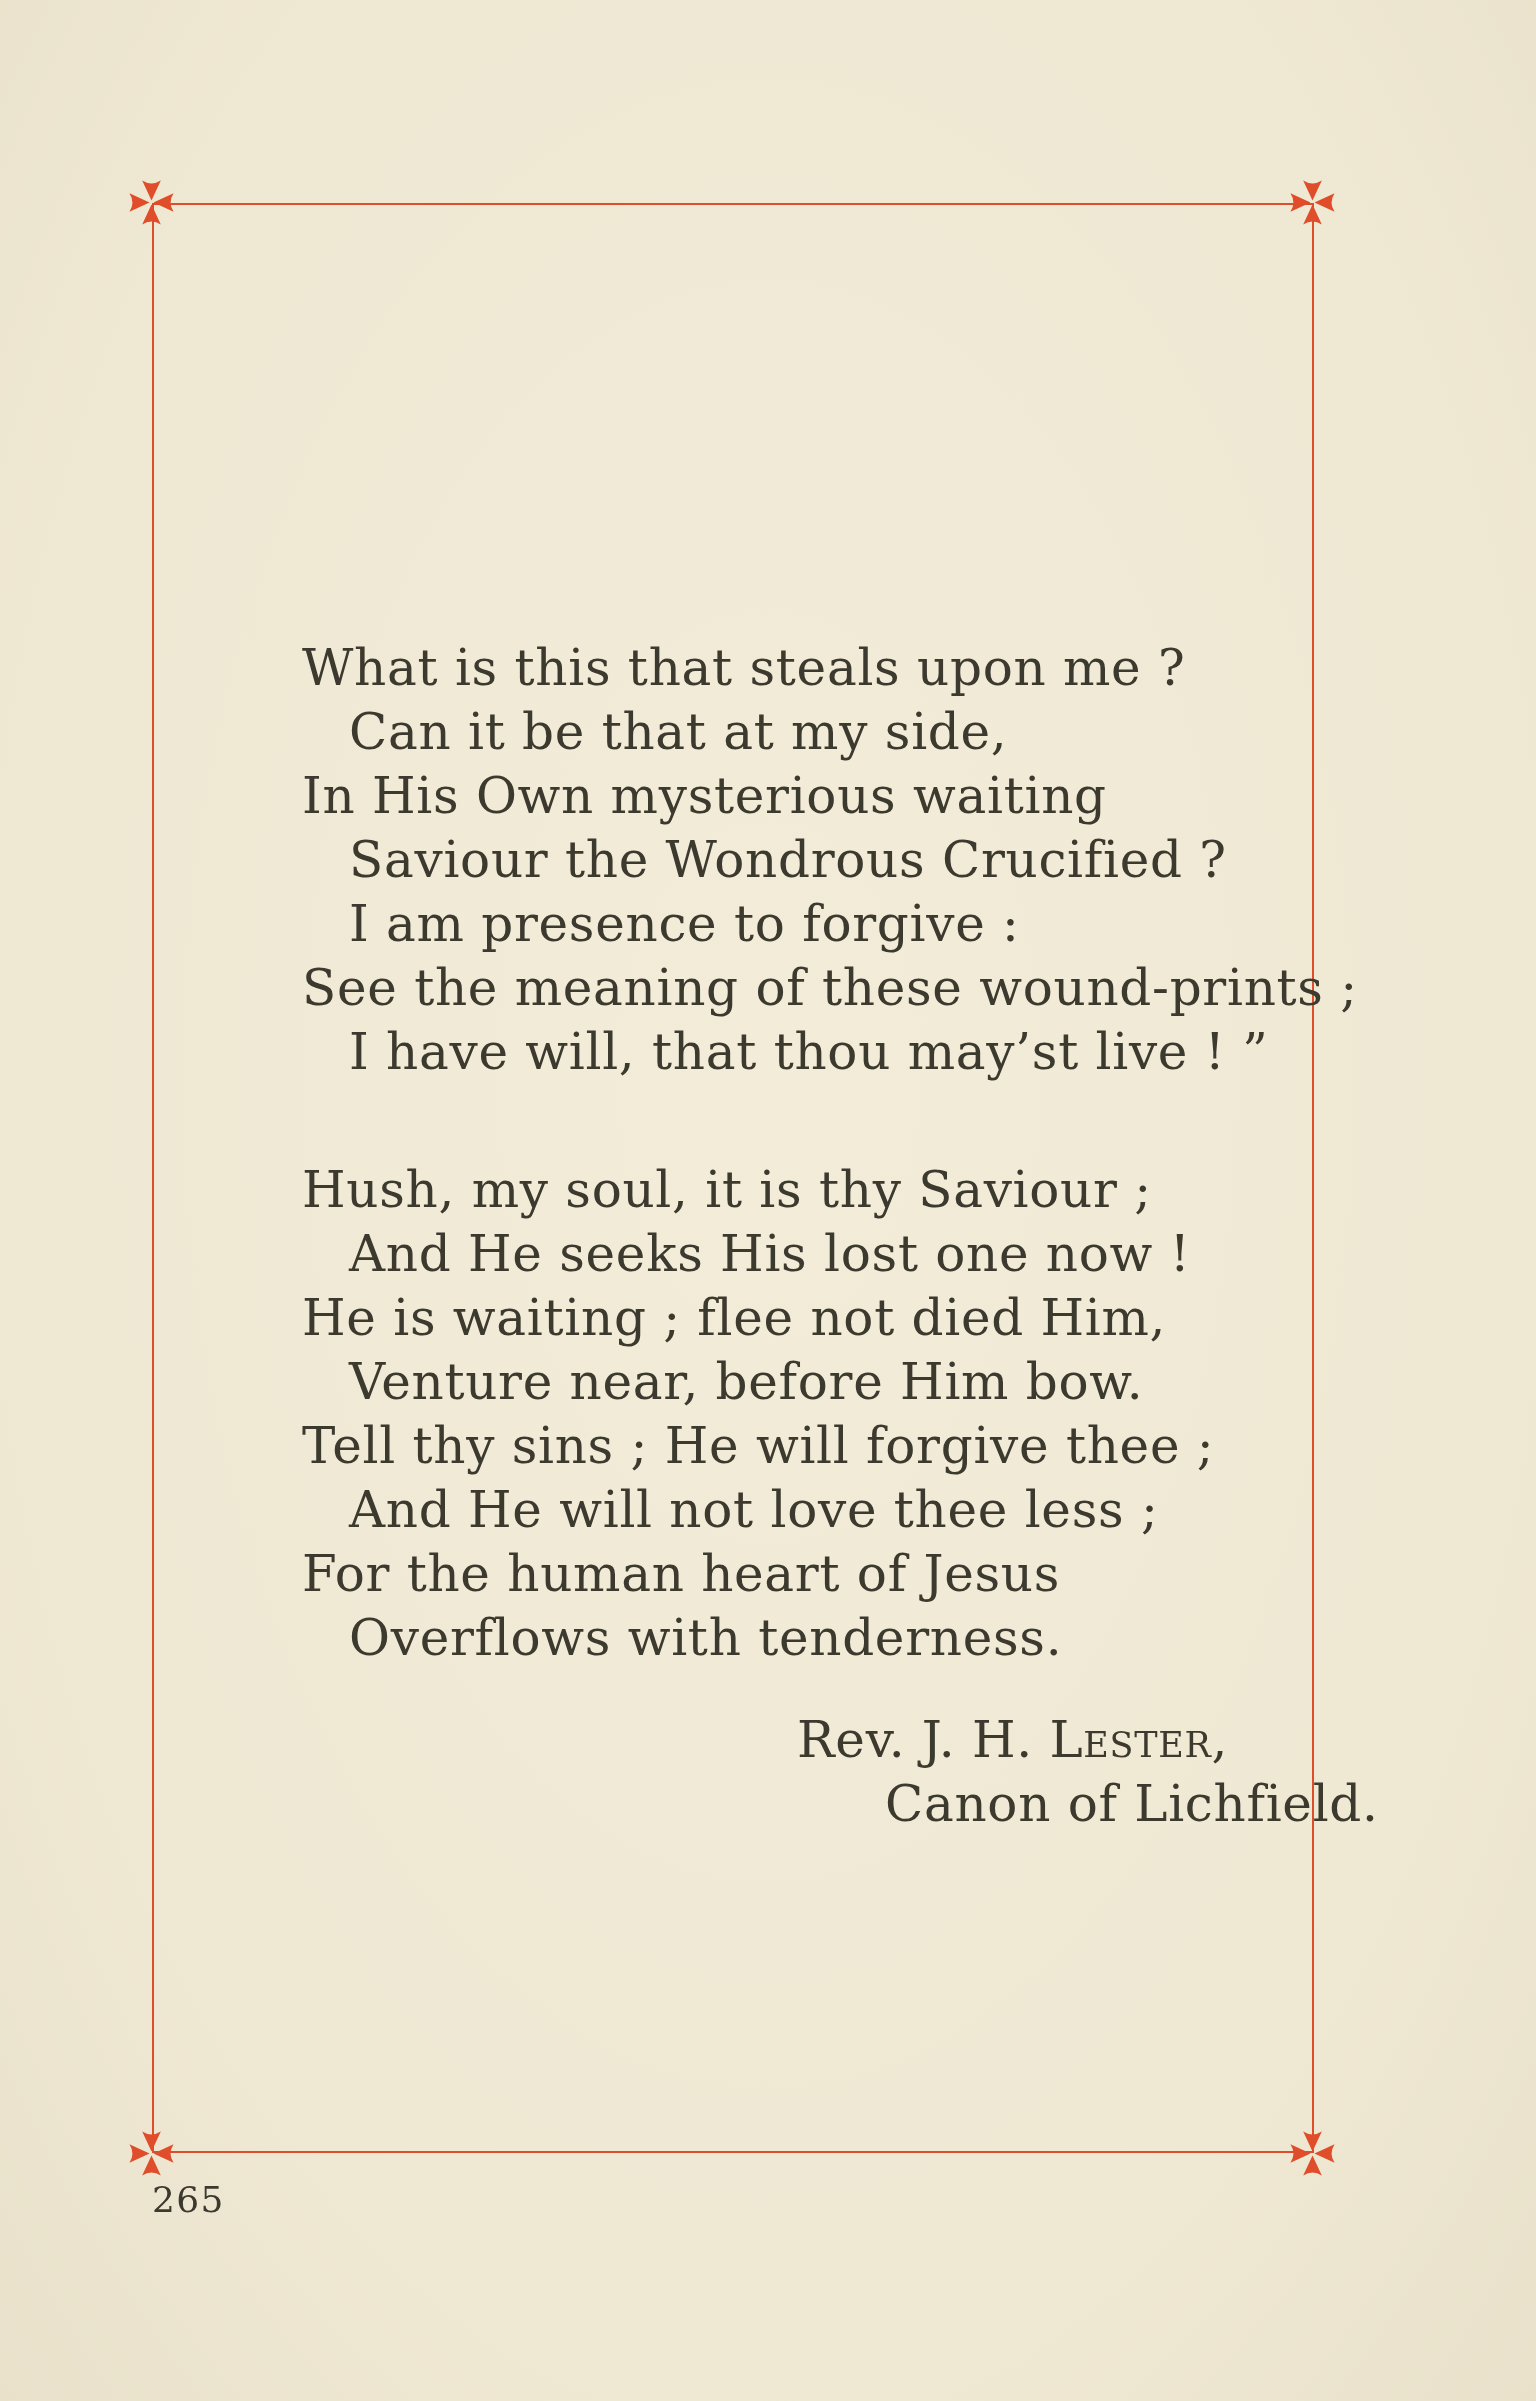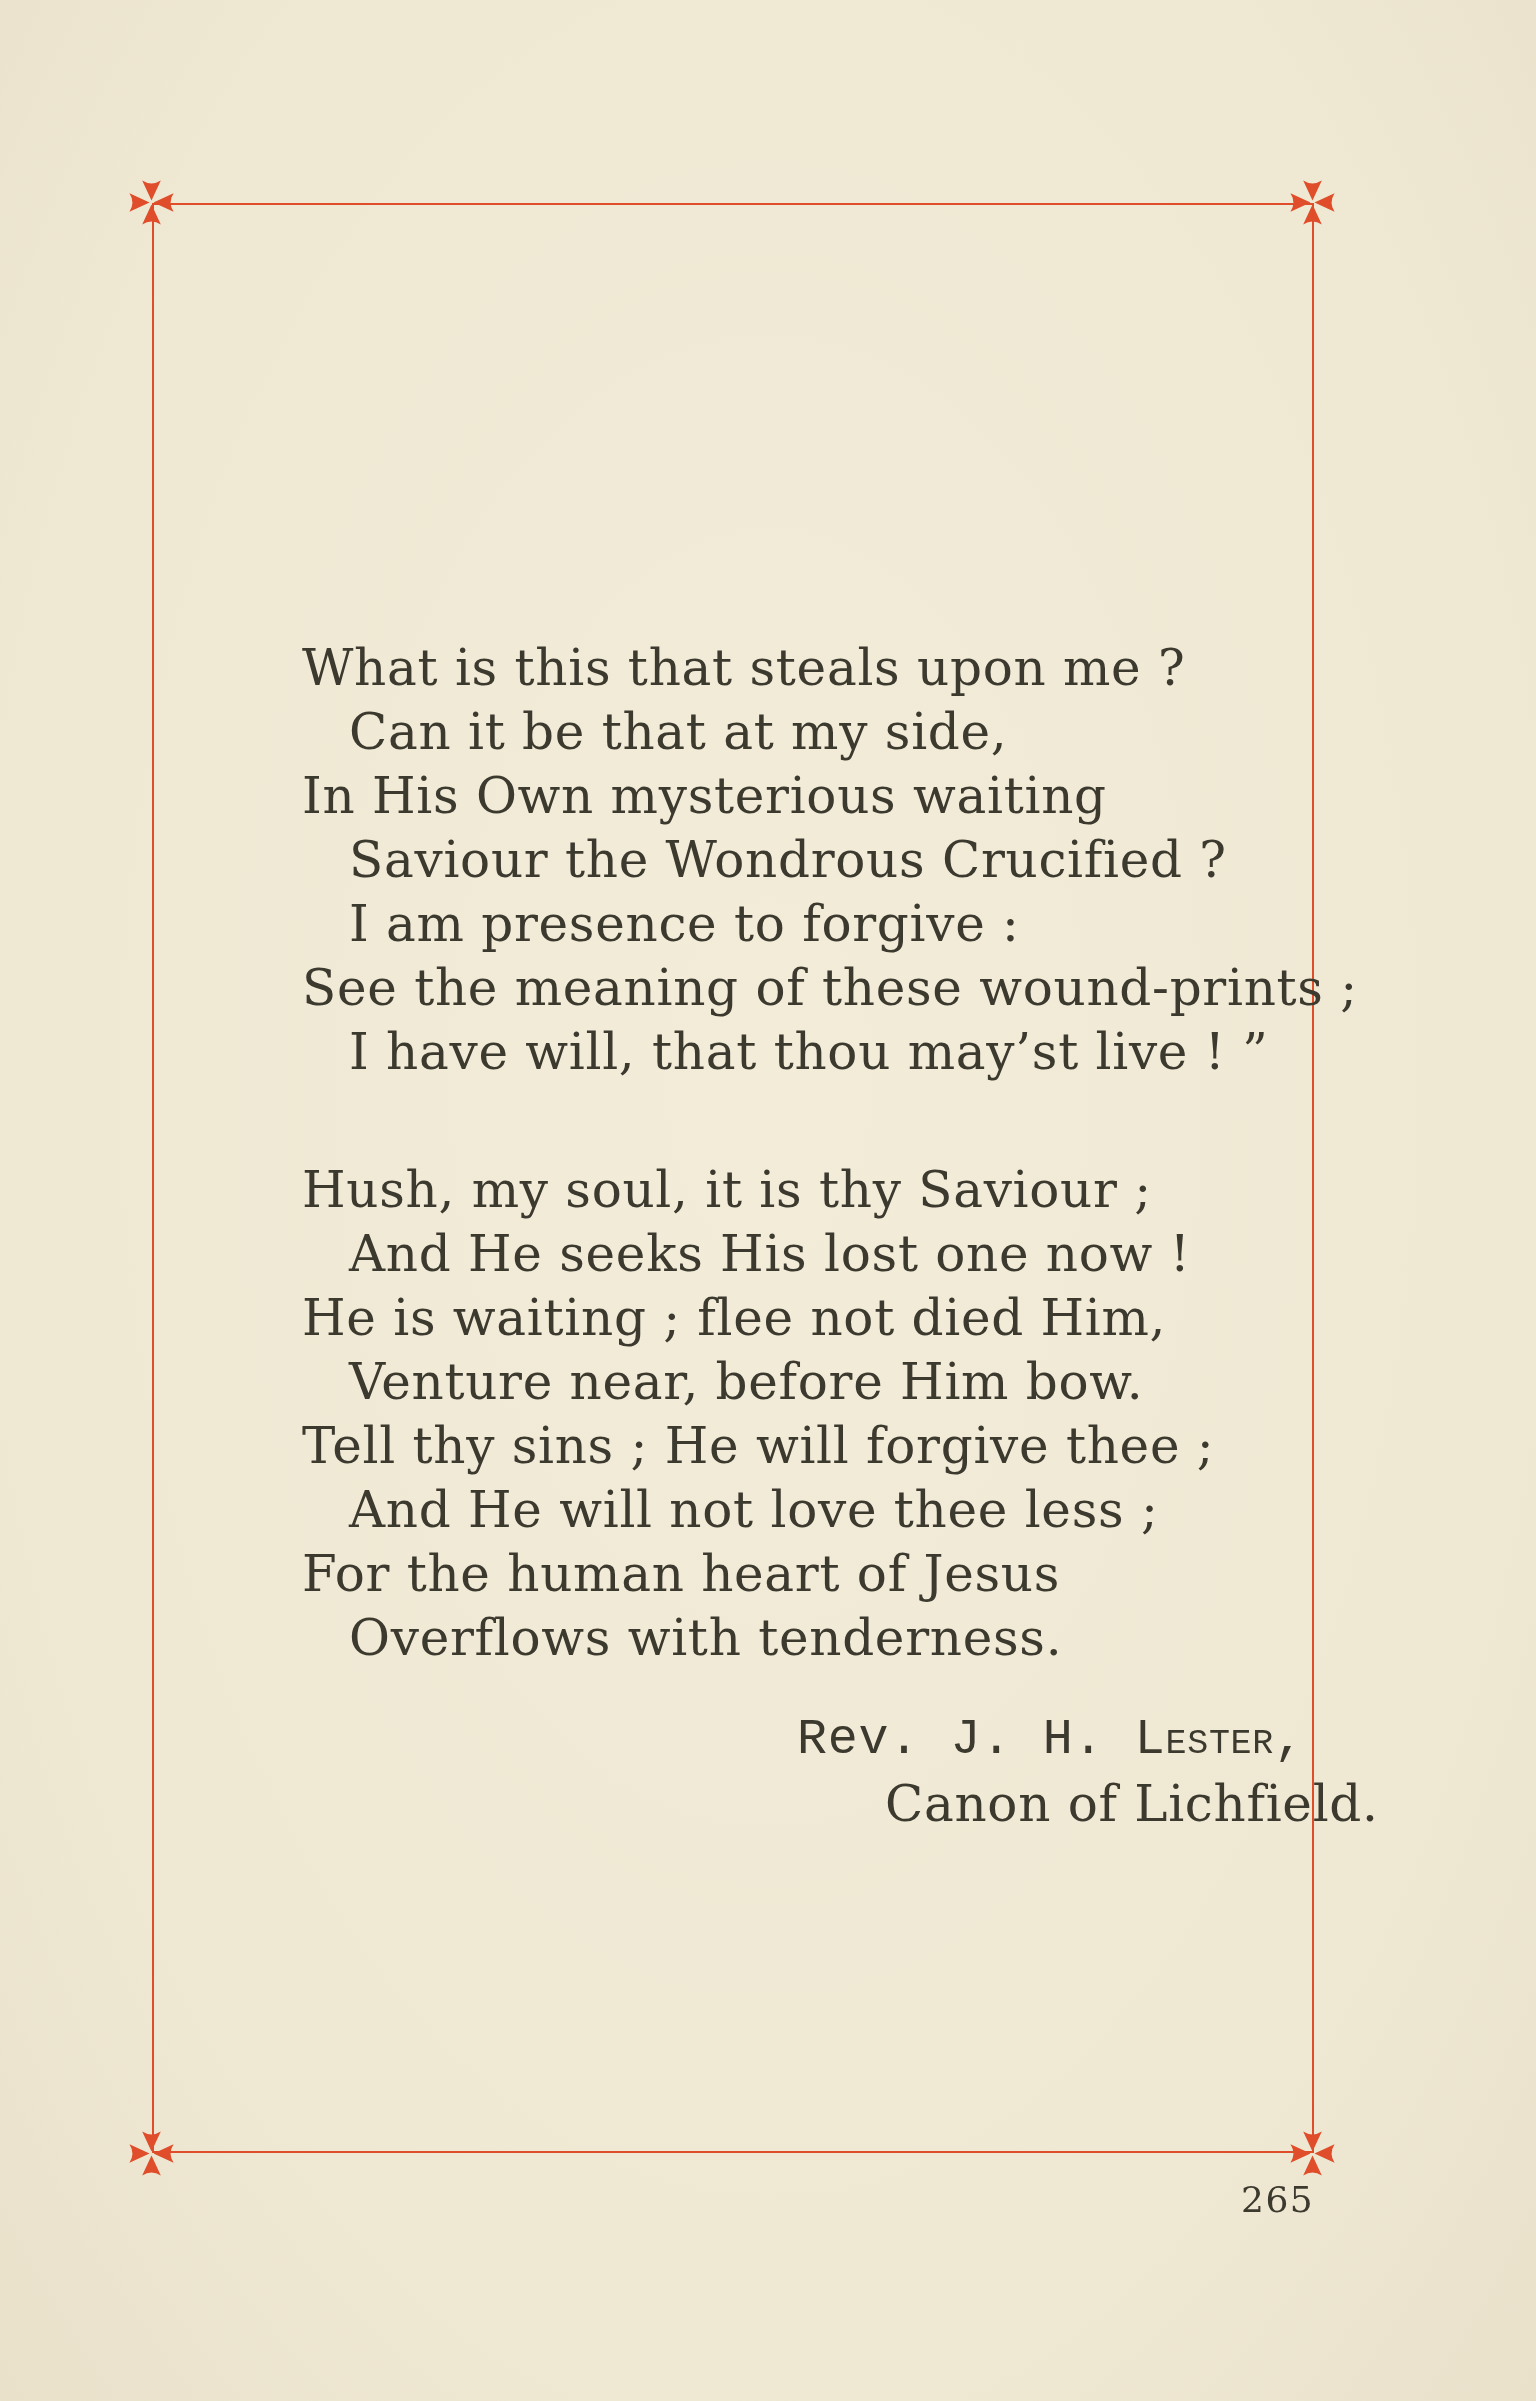--- a/index.html
+++ b/index.html
@@ -52,30 +52,30 @@
     line-height: 64px;
     letter-spacing: 0.7px;
   }
   .poem-line { white-space: nowrap; }
   .poem-line.indent { padding-left: 47px; }
   .stanza-gap { height: 74px; }
 
   .attribution {
     margin-top: 38px;
   }
-  .attr-line-1 { padding-left: 495px; white-space: nowrap; font-family: Liberation Mono, monospace; }
+  .attr-line-1 { padding-left: 495px; white-space: nowrap; }
   .attr-line-2 { padding-left: 583px; white-space: nowrap; }
   .smallcaps { font-variant: small-caps; }
 
   .page-number {
     position: absolute;
     left: 152px;
     top: 2179px;
     width: 1162px;
-    text-align: right;
+    text-align: left;
     font-size: 36px;
     letter-spacing: 1.4px;
   }
 </style>
 </head>
 <body>
 
 <div class="page">
 
   <div class="frame"></div>

